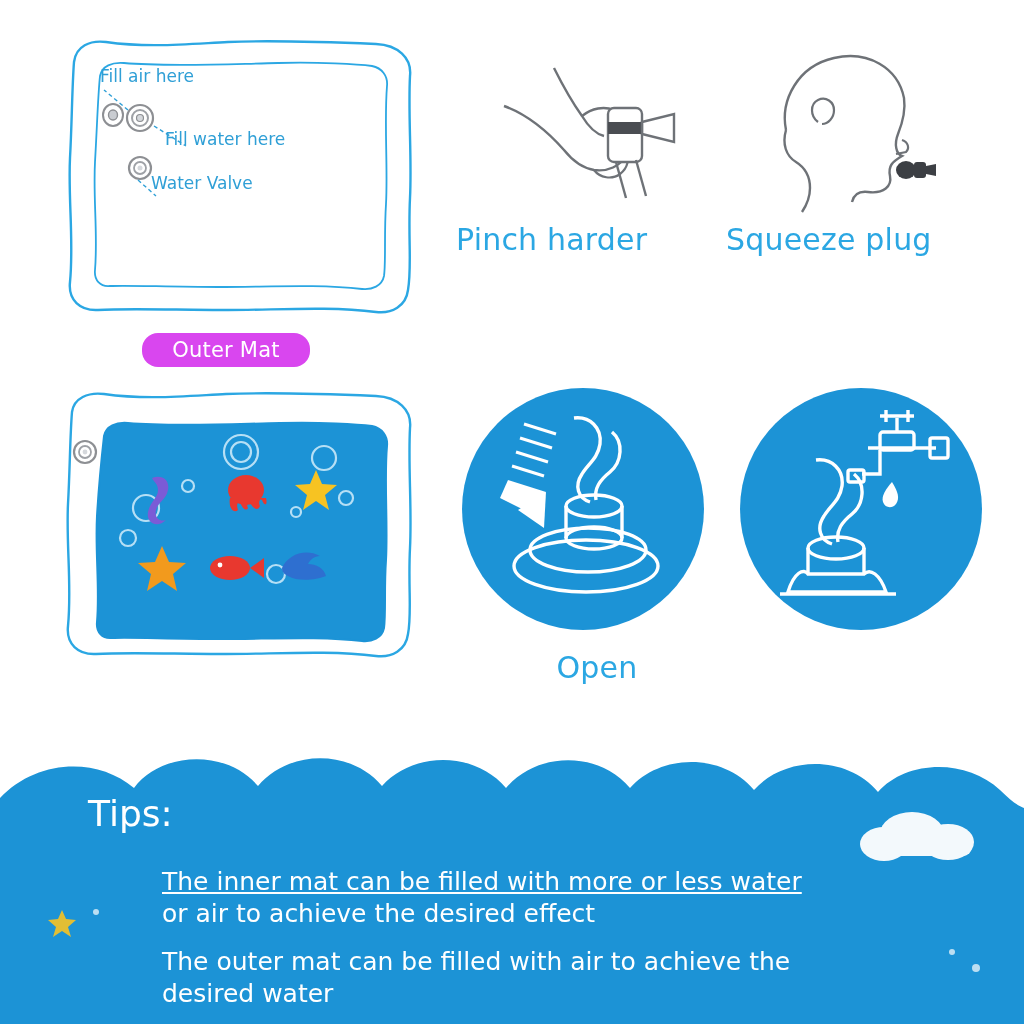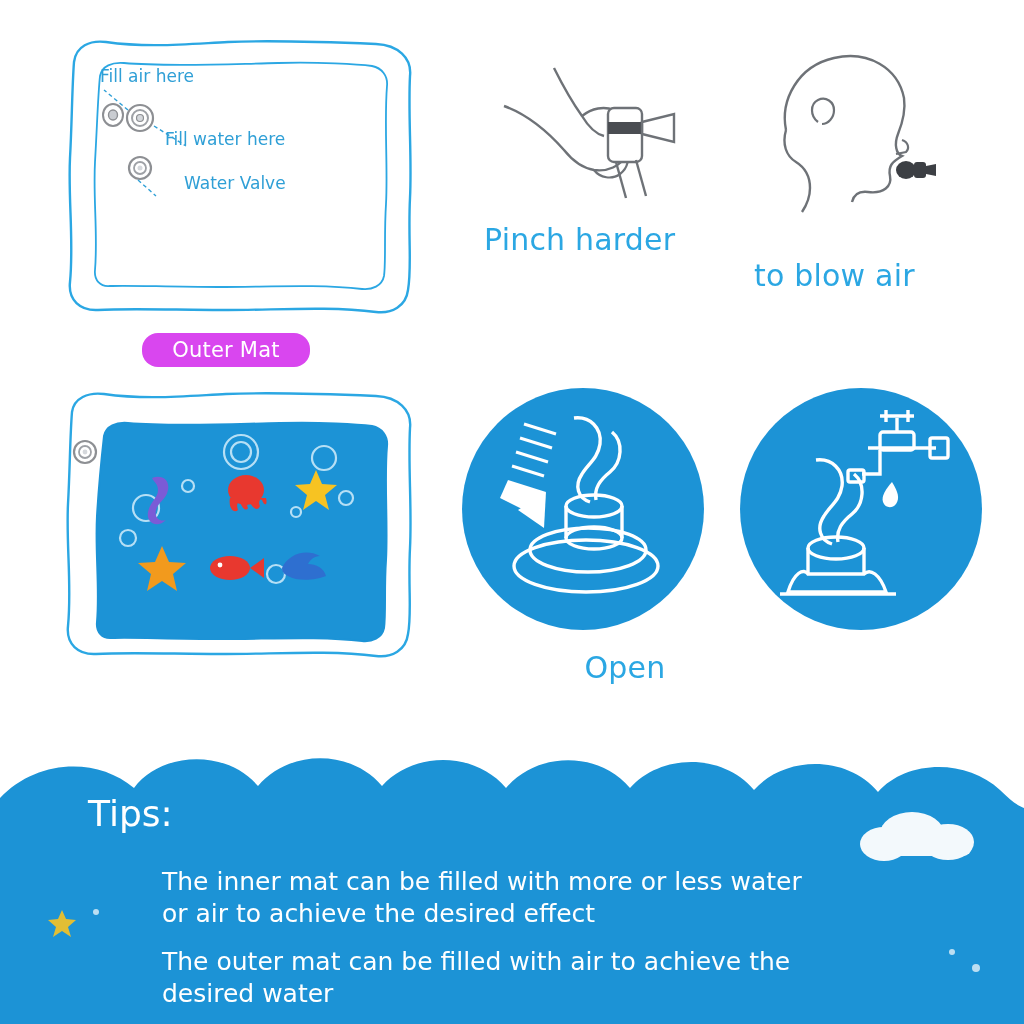--- a/index.html
+++ b/index.html
@@ -38,21 +38,20 @@
     font-family: "DejaVu Sans", sans-serif;
   }
 
   .blue-caption {
     position: absolute;
     color: #2ba7e3;
     font-size: 30px;
     line-height: 36px;
     font-family: "DejaVu Sans", sans-serif;
     letter-spacing: .2px;
-    margin-left: 28px;
   }
 
   .callout-text {
     position: absolute;
     color: #2f9fd6;
     font-size: 17px;
     line-height: 21px;
     white-space: nowrap;
   }
 
@@ -116,21 +115,21 @@
       </g>
 
       <path d="M100,92 L76,72" fill="none" stroke="#2f9fd6" stroke-width="1.4" stroke-dasharray="4 3"></path>
       <path d="M126,108 L158,128" fill="none" stroke="#2f9fd6" stroke-width="1.4" stroke-dasharray="4 3"></path>
       <path d="M110,162 L128,178" fill="none" stroke="#2f9fd6" stroke-width="1.4" stroke-dasharray="4 3"></path>
     </svg>
   </div>
 
   <div class="callout-text" style="left:100px;top:66px;">Fill air here</div>
   <div class="callout-text" style="left:165px;top:129px;">Fill water here</div>
-  <div class="callout-text" style="left:151px;top:173px;margin-left:33px;">Water Valve</div>
+  <div class="callout-text" style="left:151px;top:173px;">Water Valve</div>
 
   <div class="pill" style="left:142px;top:333px;width:168px;">Outer Mat</div>
 
   <div class="abs" style="left:28px;top:378px;width:410px;height:290px;">
     <svg width="410" height="290" viewBox="0 0 410 290">
       <path d="M44,34 C46,20 60,14 76,16 C118,22 158,18 198,16 C248,14 300,16 348,18
                C370,19 384,32 382,50 C380,88 384,130 382,170 C380,208 384,236 380,256
                C378,272 364,280 348,278 C300,272 248,276 198,276 C148,276 98,274 68,276
                C50,277 38,266 40,248 C44,208 38,166 40,126 C42,90 42,58 44,34 Z" fill="none" stroke="#2ba7e3" stroke-width="2.4"></path>
 
@@ -211,21 +210,21 @@
 
       <path d="M62,78 C54,72 54,60 62,56 C70,52 78,58 78,66 C78,74 72,80 66,80" fill="none" stroke="#6e7277" stroke-width="2.2"></path>
 
       <path d="M146,96 C152,98 154,104 150,108 L140,110" fill="none" stroke="#6e7277" stroke-width="2.2"></path>
 
       <ellipse cx="150" cy="126" rx="10" ry="9" fill="#3c3f44"></ellipse>
       <rect x="158" y="118" width="12" height="16" rx="3" fill="#3c3f44"></rect>
       <path d="M170,122 L180,120 L180,132 L170,130 Z" fill="#3c3f44"></path>
     </svg>
   </div>
-  <div class="blue-caption" style="left:726px;top:258px;width:280px;">to blow air</div>
+  <div class="blue-caption" style="left:726px;top:222px;width:280px;">Squeeze plug</div>
 
   <div class="abs" style="left:462px;top:388px;width:242px;height:242px;">
     <svg width="242" height="242" viewBox="0 0 242 242">
       <circle cx="121" cy="121" r="121" fill="#1c93d6"></circle>
 
       <g stroke="#ffffff" stroke-width="3" fill="none">
         <path d="M62,36 L94,46"></path>
         <path d="M58,50 L90,60"></path>
         <path d="M54,64 L86,74"></path>
         <path d="M50,78 L82,88"></path>
@@ -295,18 +294,18 @@
       </g>
       <g fill="#ffffff" opacity="0.7">
         <circle cx="96" cy="170" r="3"></circle>
         <circle cx="952" cy="210" r="3"></circle>
         <circle cx="976" cy="226" r="4"></circle>
       </g>
     </svg>
   </div>
 
   <div class="tips-title">Tips:</div>
-  <div class="tips-line" style="left:162px;top:866px;">The inner mat can be filled with more or less water</div>
+  <div class="tips-line" style="left:162px;top:866px;text-decoration:underline;">The inner mat can be filled with more or less water</div>
   <div class="tips-line" style="left:162px;top:898px;">or air to achieve the desired effect</div>
   <div class="tips-line" style="left:162px;top:946px;">The outer mat can be filled with air to achieve the</div>
   <div class="tips-line" style="left:162px;top:978px;">desired water</div>
 
 </div>
 
 </body></html>

